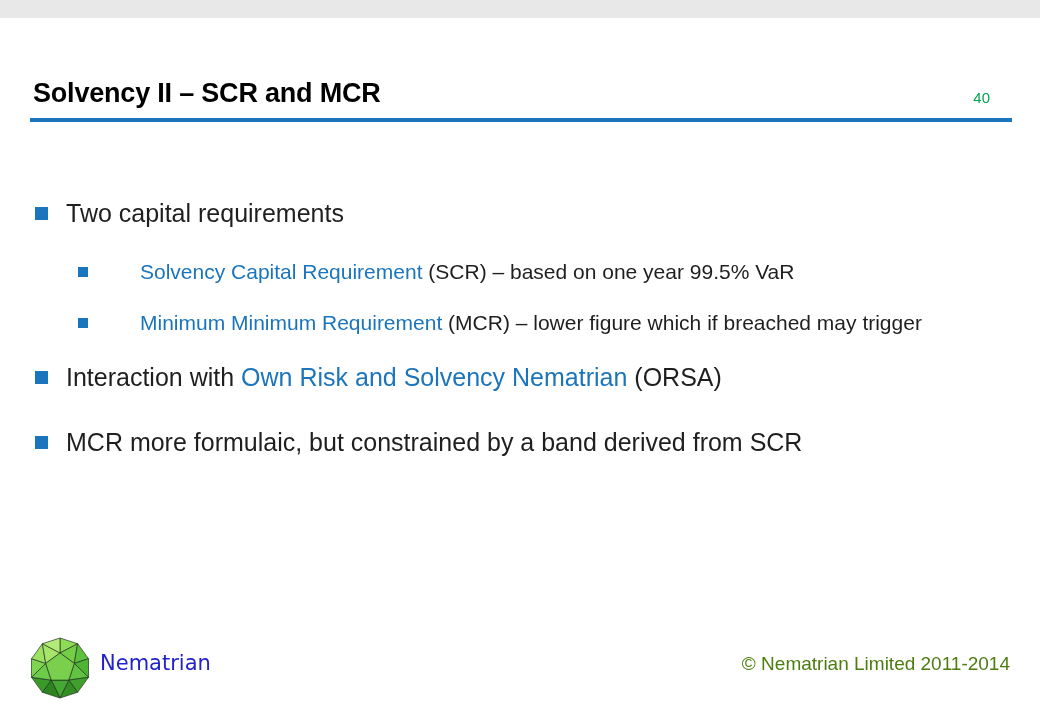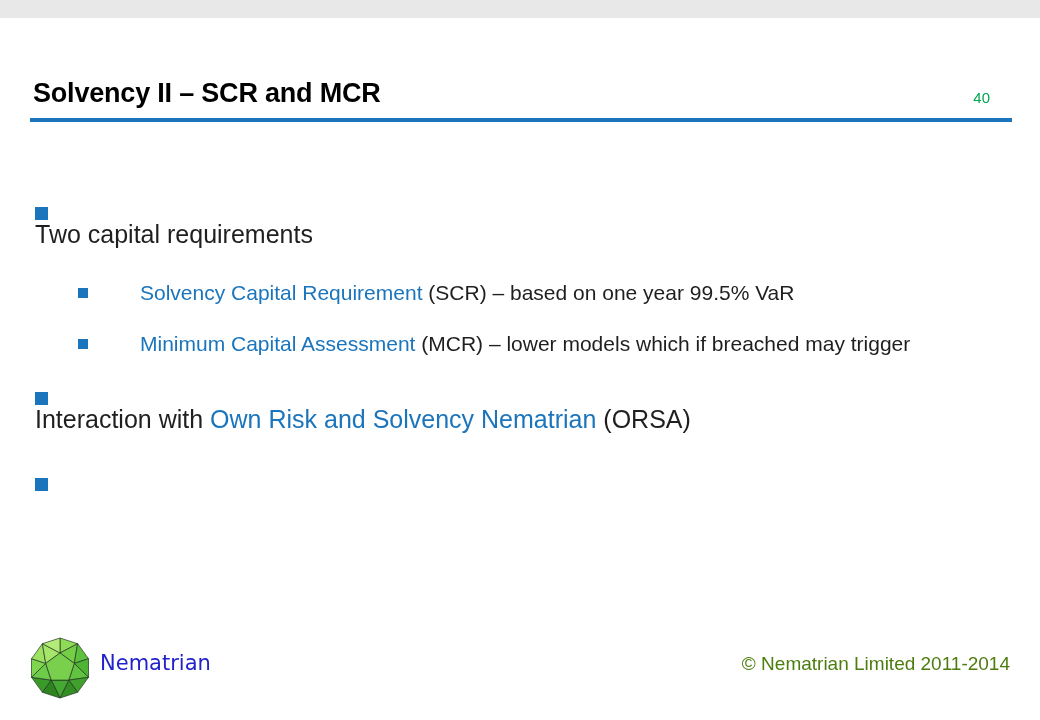--- a/index.html
+++ b/index.html
@@ -30,21 +30,21 @@
     padding-bottom:3px; padding-right:22px;
   }
 
   
   .slide-body {
     position:absolute; left:35px; right:30px; top:181px;
     color:#1f1f1f;
   }
   .b-item {
     display:flex; align-items:flex-start;
-    font-size:25px; line-height:28px;flex-direction:column;
+    font-size:25px; line-height:28px;
   }
   .b-square {
     flex:none; width:13px; height:13px; background:#1B75BC;
     margin-top:8px; margin-right:18px;
   }
   .sub-item {
     display:flex; align-items:flex-start;
     margin-left:43px;
     font-size:21px; line-height:27px;gap:36px;
   }
@@ -89,31 +89,32 @@
       <span>Two capital requirements</span>
     </div>
 
     <div class="sub-item mb2">
       <span class="sub-square"></span>
       <span><span class="link-blue">Solvency Capital Requirement</span><span> (SCR) – based on one year 99.5% VaR</span></span>
     </div>
 
     <div class="sub-item mb3">
       <span class="sub-square"></span>
-      <span><span class="link-blue">Minimum Capital Assessment</span><span> (MCR) – lower models which if breached may trigger</span><br></span>
+      <span><span class="link-blue">Minimum Minimum Requirement</span><span> (MCR) – lower figure which if breached may trigger</span><br></span>
     </div>
 
     <div class="b-item mb4">
       <span class="b-square"></span>
       <span><span>Interaction with </span><span class="link-blue">Own Risk and Solvency Nematrian</span><span> (ORSA)</span></span>
     </div>
 
 
     <div class="b-item">
       <span class="b-square"></span>
+      <span>MCR more formulaic, but constrained by a band derived from SCR</span>
     </div>
 
   </div>
 
   <div class="slide-footer">
     <div class="logo-wrap">
       <svg viewBox="0 0 64 66" width="66" height="66" aria-hidden="true">
         <g stroke="#223322" stroke-width="0.7" stroke-linejoin="round">
           <polygon points="32,18 32,3 49.6,8.7" fill="#8EDB55"></polygon>
           <polygon points="32,18 49.6,8.7 46.3,28.4" fill="#74CE46"></polygon>

